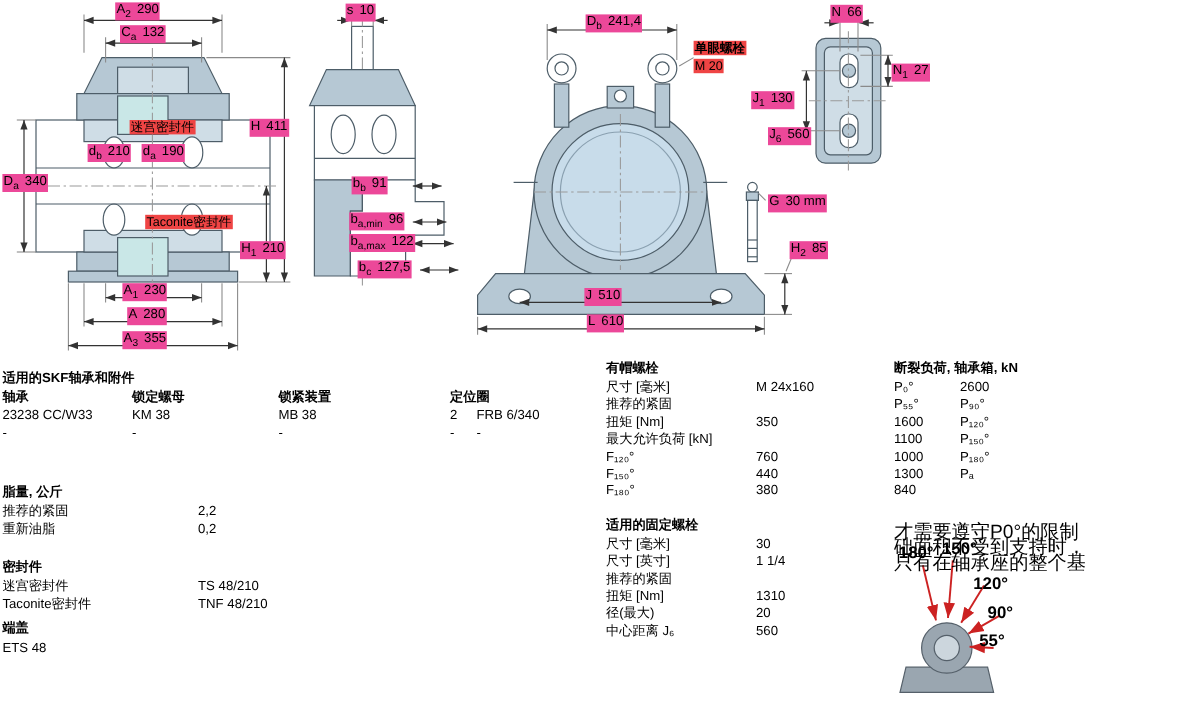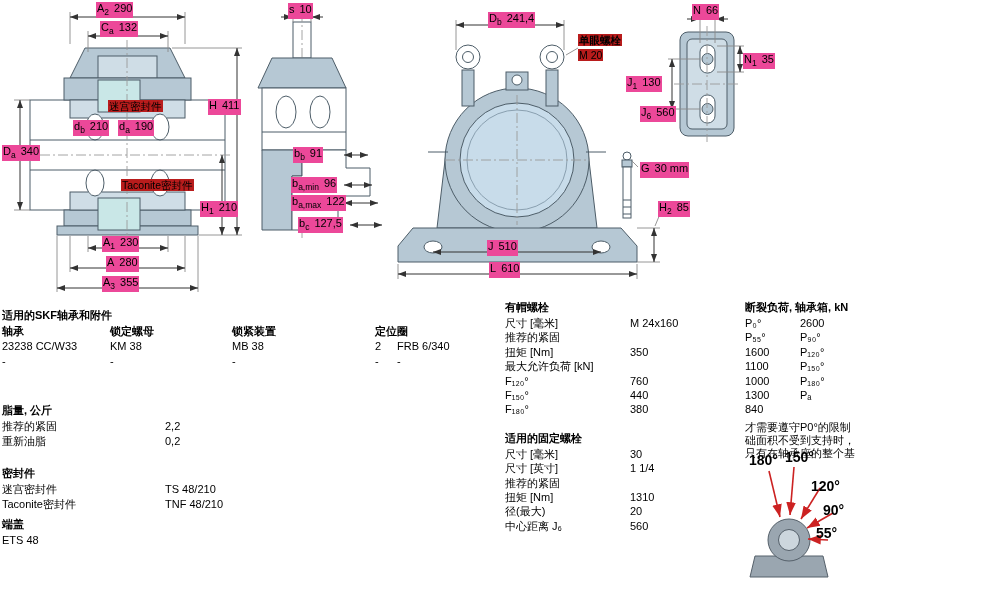--- a/index.html
+++ b/index.html
@@ -17,32 +17,32 @@
   .thin{stroke:#4d5d68;stroke-width:1;fill:none}
   
   .dl{stroke:#333;stroke-width:1}
   .el{stroke:#8a8a8a;stroke-width:0.9}
   .cl{stroke:#9a9a9a;stroke-width:0.9;stroke-dasharray:10 3 2 3}
   .rl{stroke:#cc2222;stroke-width:1.6}
   
   .dim{position:absolute;font-size:11px;line-height:12px;white-space:nowrap;background:#ec4899;padding:0 1px}
   .dim sub{font-size:8.5px}
   .dim .v{margin-left:5px}
-  .lbl{position:absolute;font-size:10.5px;line-height:12px;white-space:nowrap;background:#b91c1c;padding:0 1px}
+  .lbl{position:absolute;font-size:10.5px;line-height:12px;white-space:nowrap;background:#ef4444;padding:0 1px}
   .angle{position:absolute;font-size:14px;font-weight:bold;line-height:11px}
   .b{font-weight:bold}
   
   .tcol{position:absolute;font-size:11px;line-height:14px}
   .sec-title{font-weight:bold;margin-bottom:2px}
   .left-grid{display:grid;grid-template-columns:108px 122px 143px 22px auto;line-height:15px}
   .kv{display:grid}
   .kv-left{grid-template-columns:163px auto;line-height:15px}
   .kv-mid{grid-template-columns:125px auto;line-height:14.4px}
   .kv-right{grid-template-columns:55px auto;line-height:14.4px}
-  .note{font-size:11px;line-height:13px;margin-top:4px}
+  .note{font-size:16px;line-height:13px;margin-top:20px}
 </style>
 </head>
 <body>
 
 <svg class="art" width="1000" height="600" viewBox="0 0 1000 600">
   <defs>
     <marker id="ae" markerWidth="9" markerHeight="8" refX="8" refY="4" orient="auto">
         <path d="M0,1 L8,4 L0,7 Z" fill="#333"></path>
       </marker>
     <marker id="as" markerWidth="9" markerHeight="8" refX="0" refY="4" orient="auto">
@@ -229,21 +229,21 @@
 
 <span class="dim" style="left:488px;top:12px"><span>D</span><sub>b</sub><span class="v">241,4</span></span>
 <span class="lbl b" style="left:578px;top:34px">单眼螺栓</span>
 <span class="lbl" style="left:578px;top:49px">M 20</span>
 <span class="dim" style="left:640px;top:162px"><span>G</span><sub></sub><span class="v">30 mm</span></span>
 <span class="dim" style="left:658px;top:201px"><span>H</span><sub>2</sub><span class="v">85</span></span>
 <span class="dim" style="left:487px;top:240px"><span>J</span><sub></sub><span class="v">510</span></span>
 <span class="dim" style="left:489px;top:262px"><span>L</span><sub></sub><span class="v">610</span></span>
 
 <span class="dim" style="left:692px;top:4px"><span>N</span><sub></sub><span class="v">66</span></span>
-<span class="dim" style="left:743px;top:53px"><span>N</span><sub>1</sub><span class="v">35</span></span>
+<span class="dim" style="left:743px;top:53px"><span>N</span><sub>1</sub><span class="v">27</span></span>
 <span class="dim" style="left:626px;top:76px"><span>J</span><sub>1</sub><span class="v">130</span></span>
 <span class="dim" style="left:640px;top:106px"><span>J</span><sub>6</sub><span class="v">560</span></span>
 
 <span class="angle" style="left:749px;top:455px">180°</span>
 <span class="angle" style="left:785px;top:452px">150°</span>
 <span class="angle" style="left:811px;top:481px">120°</span>
 <span class="angle" style="left:823px;top:505px">90°</span>
 <span class="angle" style="left:816px;top:528px">55°</span>
 
 <div class="tcol" style="left:2px;top:308px;width:500px">

